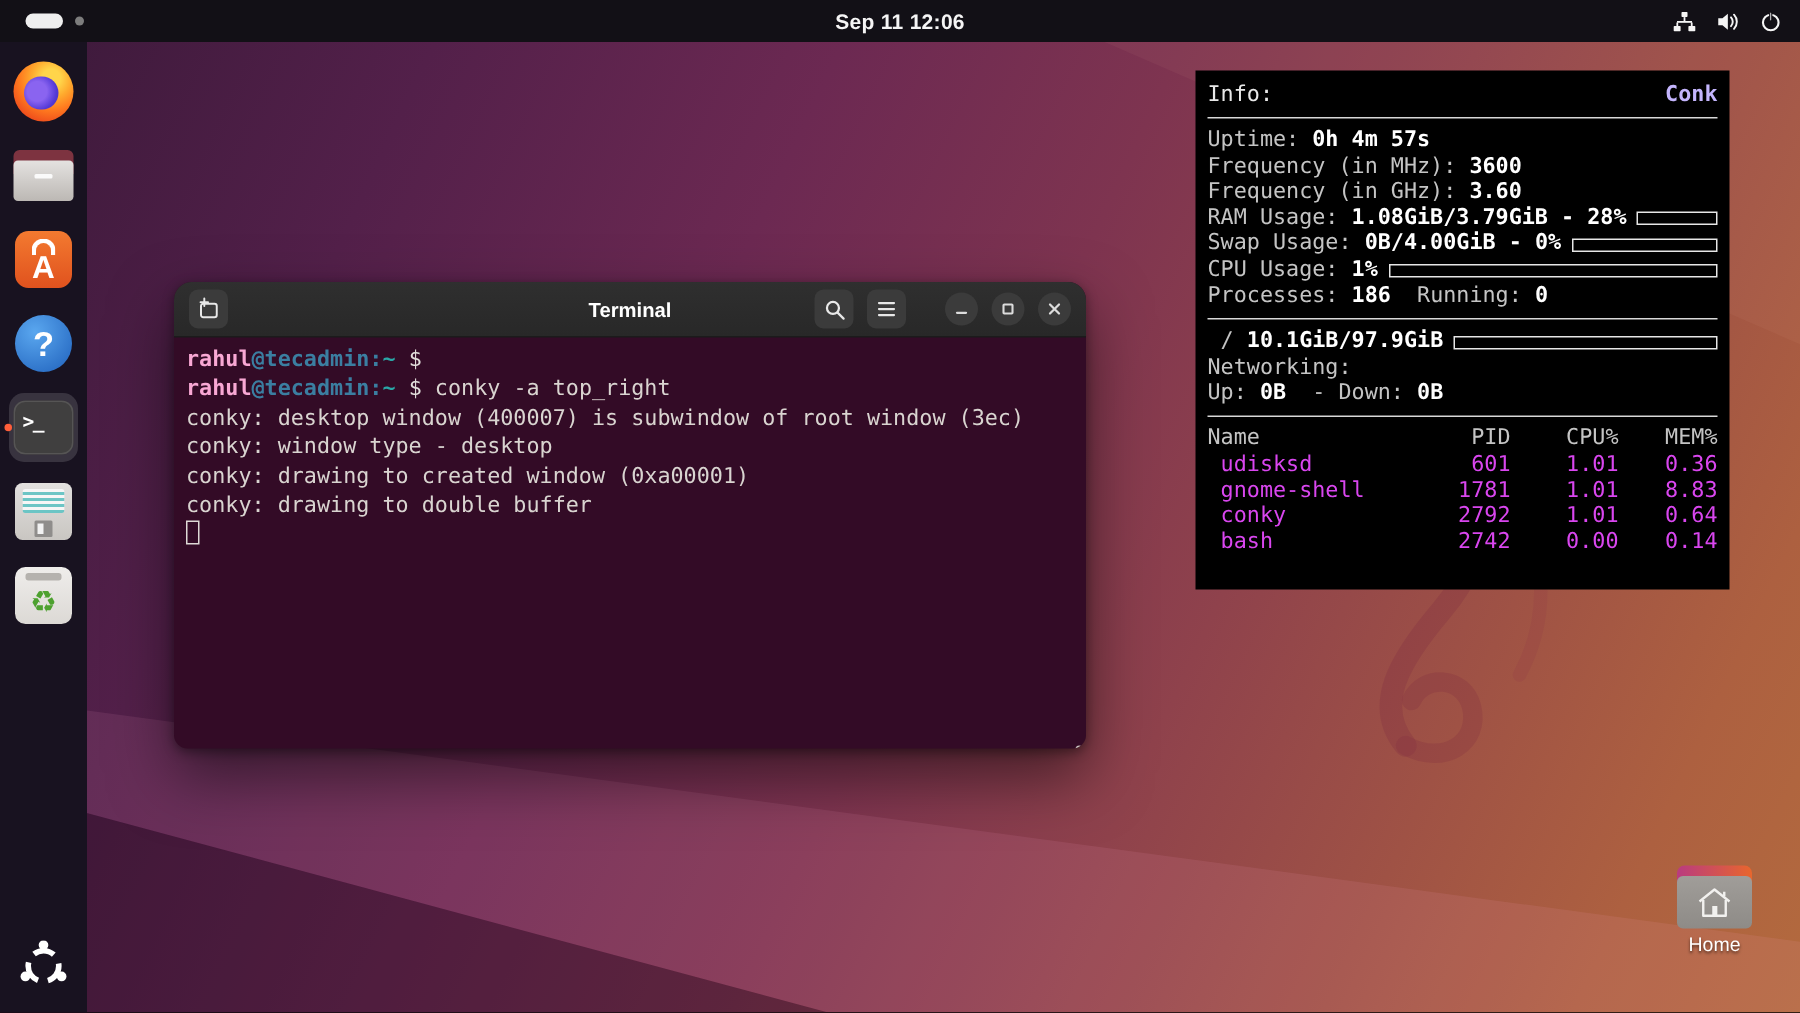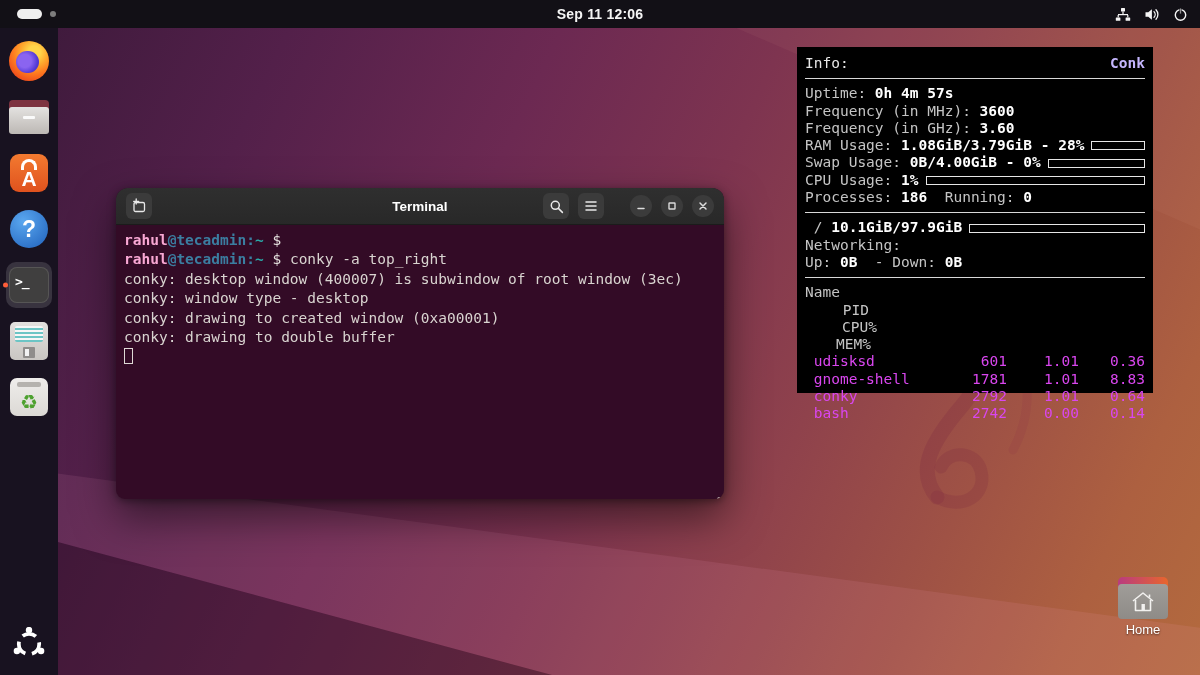--- a/index.html
+++ b/index.html
@@ -99,21 +99,21 @@
   .crow { display:flex; align-items:center; white-space:pre; }
   .crow .lab { color:#c4c4c4; }
   .crow .val { color:#ffffff; font-weight:bold; }
   .chr { border:none; border-top:1px solid #d8d8d8; margin:6px 0; }
   .chead { display:flex; justify-content:space-between; white-space:pre; }
   .chead .hl { color:#e8e8e8; }
   .chead .hr2 { color:#c4b5fd; font-weight:bold; }
   .cbar { flex:1; height:9px; border:1px solid #e6e6e6; margin-left:7px; background:#000; }
   .cbar .fill { height:100%; background:#fff; }
   .ptable-head, .ptable-row { display:flex; white-space:pre; }
-  .ptable-head { color:#c4c4c4;flex-direction:column; }
+  .ptable-head { color:#c4c4c4; }
   .ptable-row { color:#d946ef; }
   .col-name { flex:1; text-align:left; }
   .col-pid { width:64px; text-align:right; }
   .col-cpu { width:72px; text-align:right; }
   .col-mem { width:66px; text-align:right; }
 
   
   .home-launcher { position:absolute; left:1114px; top:577px; width:58px; text-align:center; z-index:5; }
   .home-folder { position:relative; width:50px; height:42px; margin:0 auto; }
   .home-folder .flap { position:absolute; left:0; top:0; width:50px; height:14px; border-radius:5px 5px 0 0;

